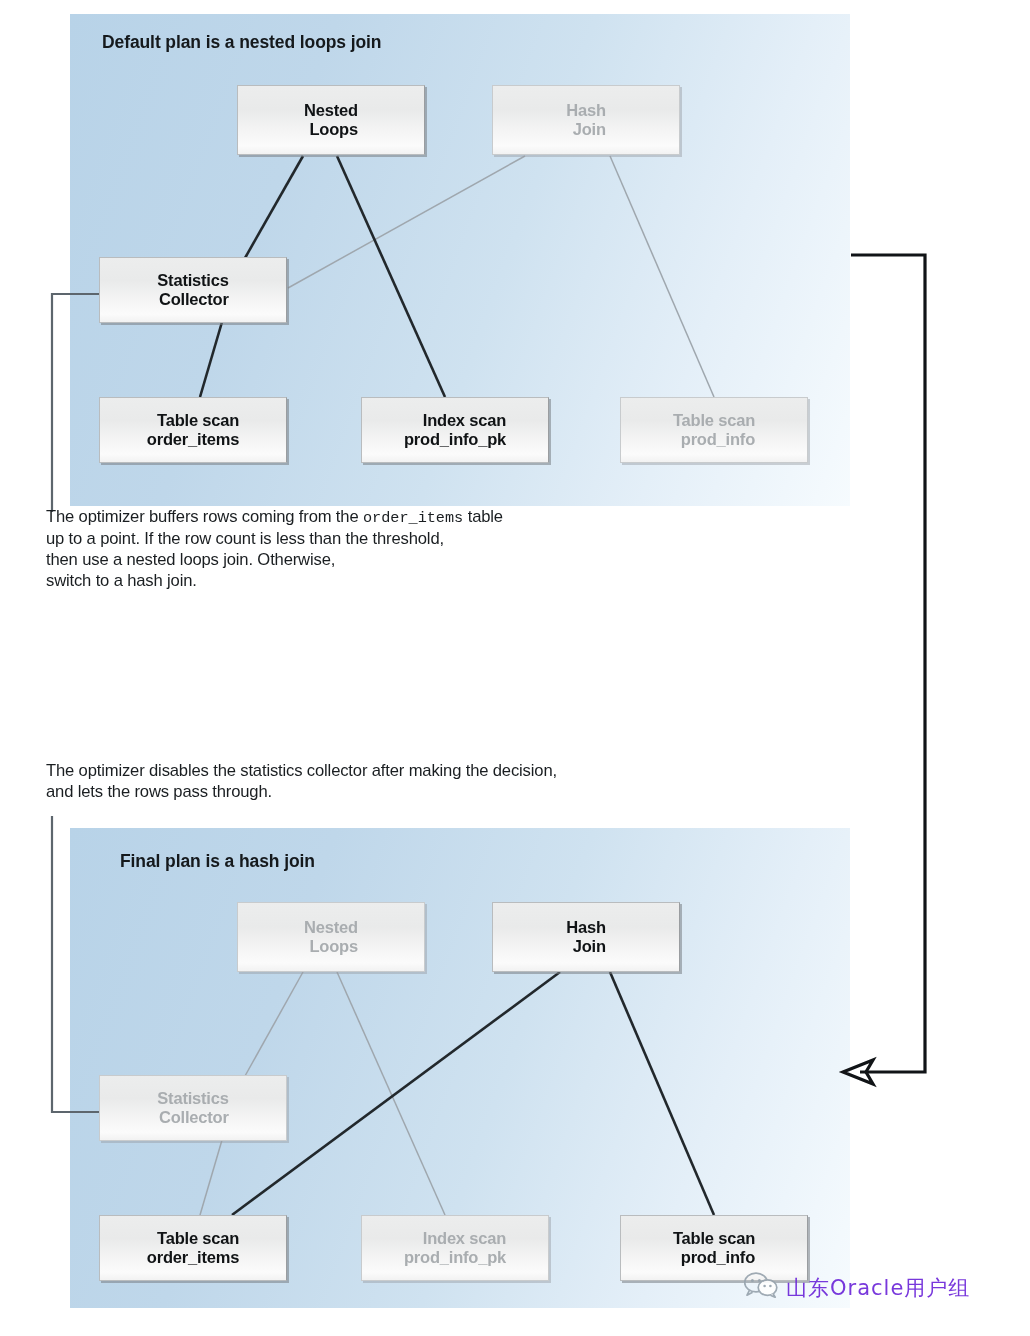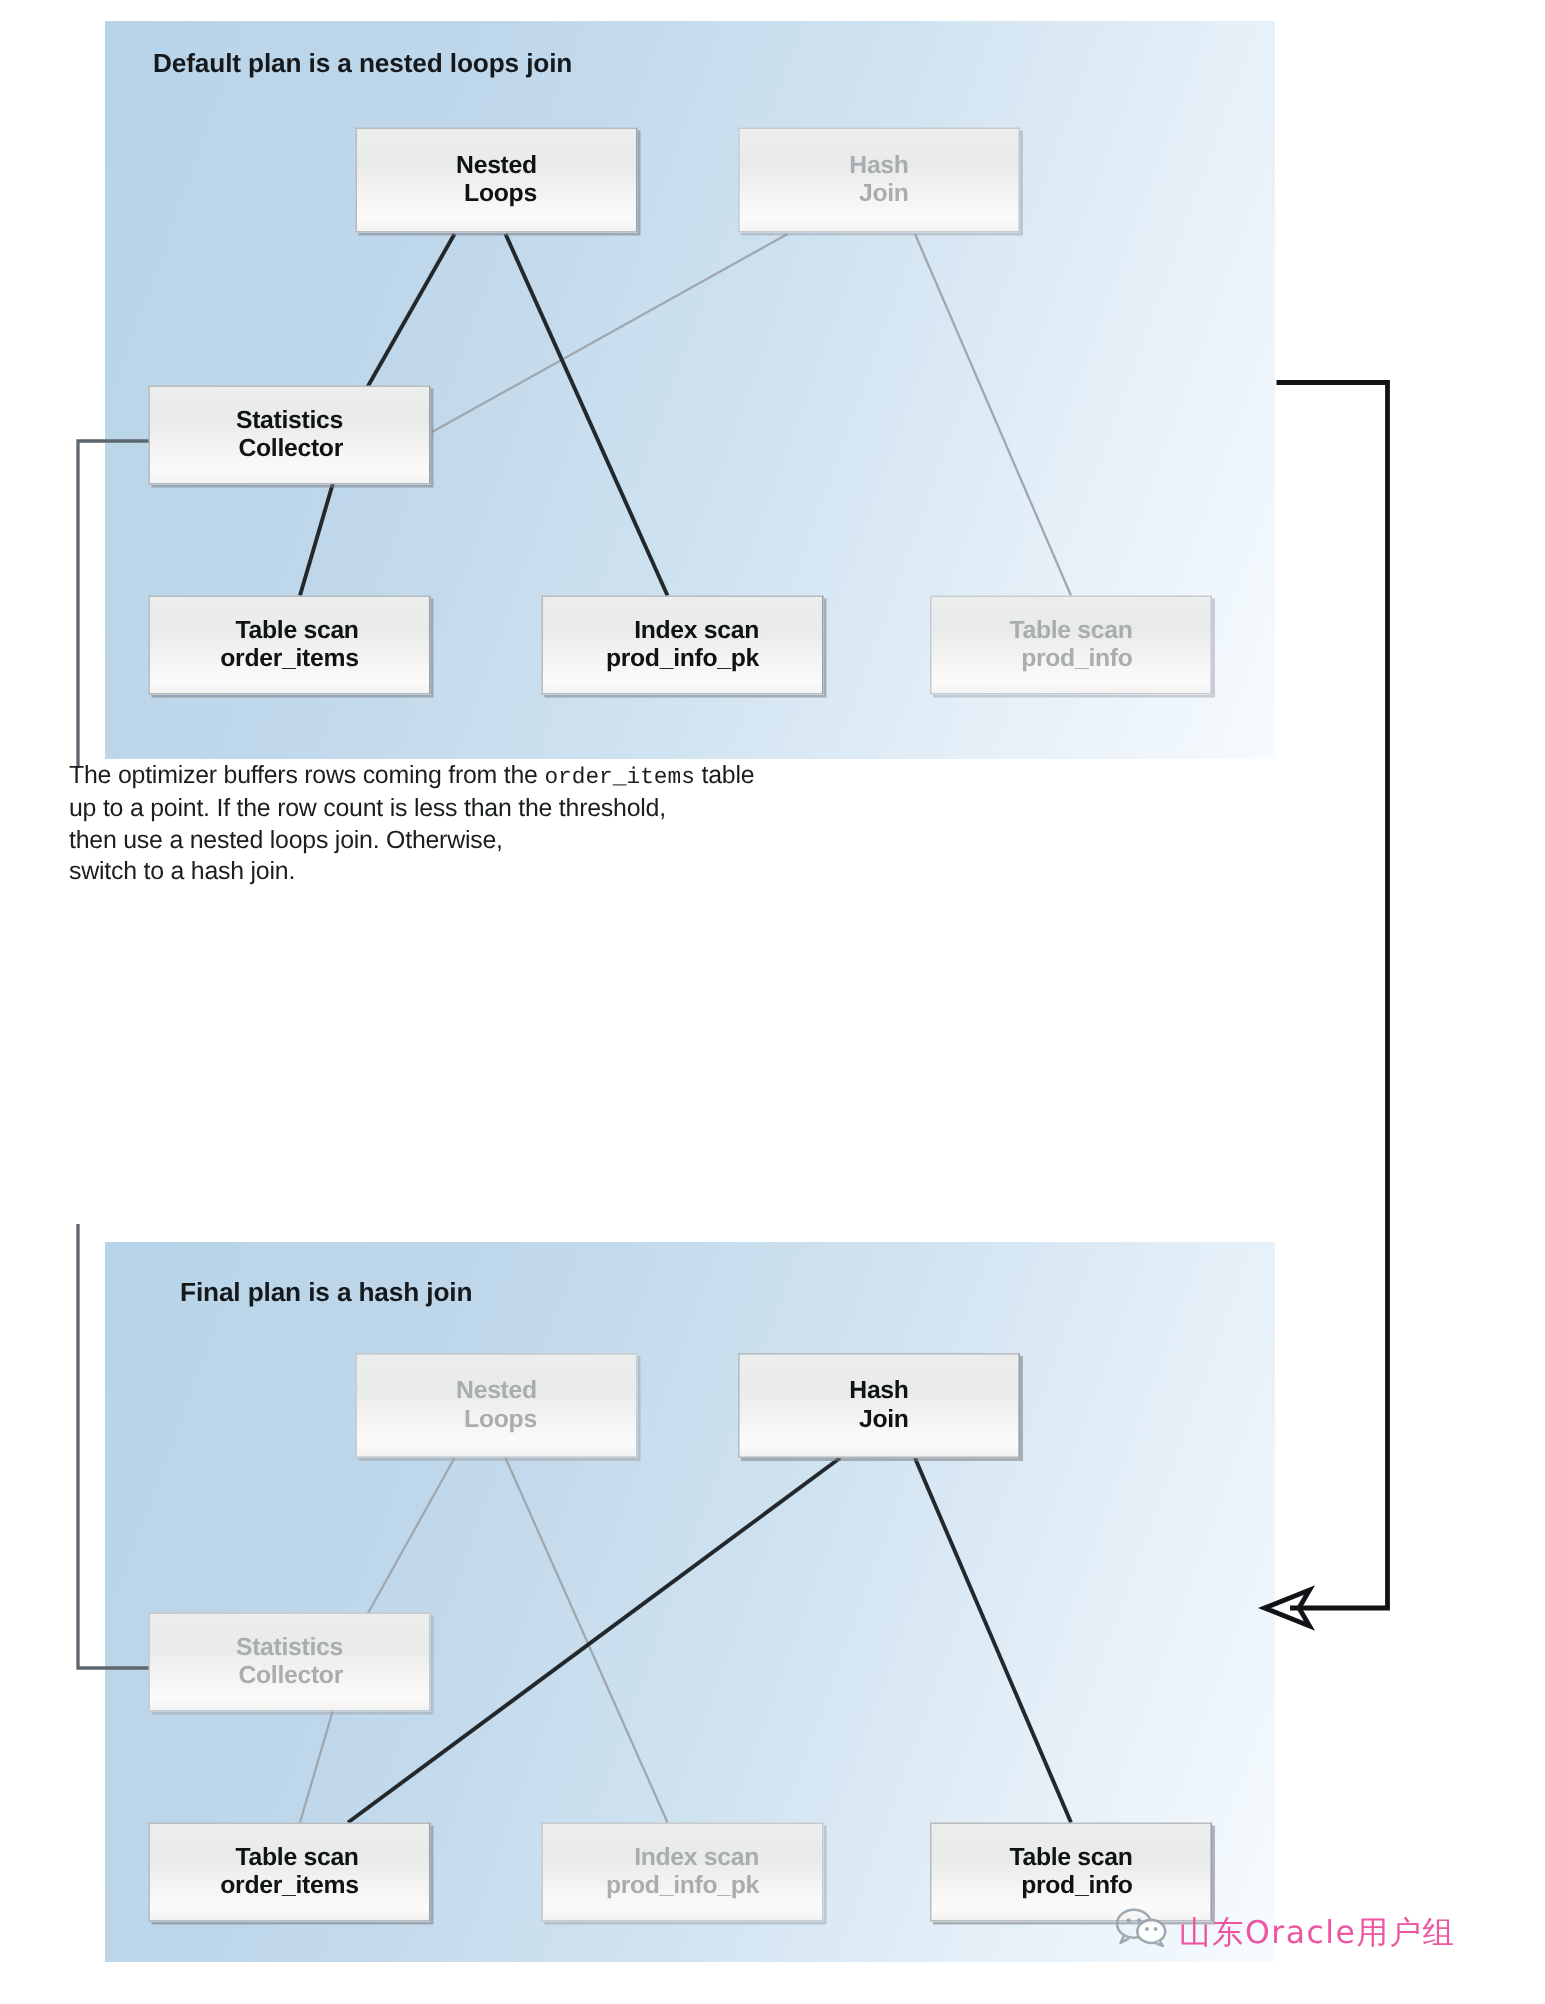--- a/index.html
+++ b/index.html
@@ -59,21 +59,21 @@
   #flow-label{
     position:absolute;left:760px;top:640px;
     font-size:17px;font-weight:bold;color:#101315;line-height:1.28;
     letter-spacing:-0.2px;white-space:pre;z-index:7;
   }
 
   
   #watermark{
     position:absolute;left:744px;top:1272px;
     display:flex;align-items:center;gap:8px;z-index:9;
-    color:#ec4899;font-size:21px;letter-spacing:1px;
+    color:#6d28d9;font-size:21px;letter-spacing:1px;
     font-family:"DejaVu Sans",sans-serif;opacity:.92;
   }
   #watermark .wx{flex:0 0 auto;}
 </style>
 </head>
 <body>
 
 <div class="stage">
 
   <div class="panel" id="panel-top"></div>
@@ -147,20 +147,22 @@
         <span class="lbl">prod_info</span>
       </span>
   </div>
 
   <div class="caption" id="caption-top"><span>The optimizer buffers rows coming from the </span><span class="mono">order_items</span><span> table</span>
 <span>up to a point. If the row count is less than the threshold,</span>
 <span>then use a nested loops join. Otherwise,</span>
 <span>switch to a hash join.</span></div>
 
 
+  <div class="caption" id="caption-bottom"><span>The optimizer disables the statistics collector after making the decision,</span>
+<span>and lets the rows pass through.</span></div>
 
   <div class="panel-title" style="left:120px;top:851px;">Final plan is a hash join</div>
 
   <div class="node faded" id="b-nl" style="left:237px;top:902px;width:188px;height:70px;">
     <span>
         <span class="lbl">Nested</span>
         <span class="lbl">Loops</span>
       </span>
   </div>
 

